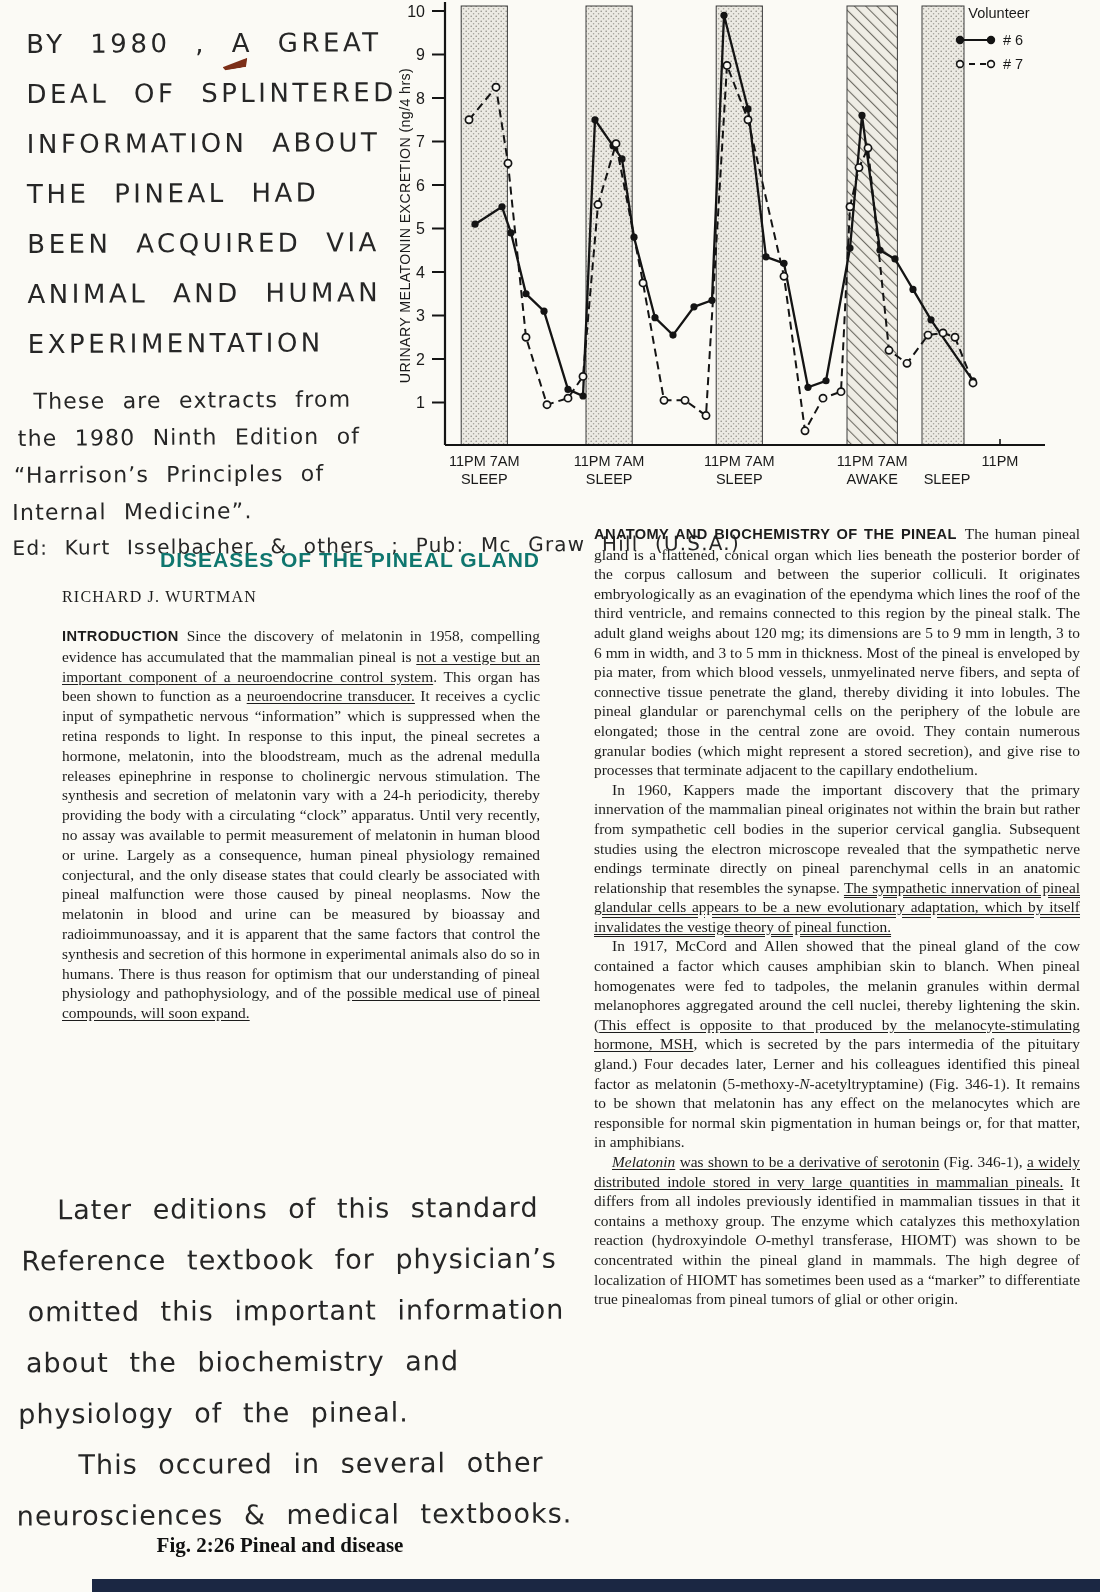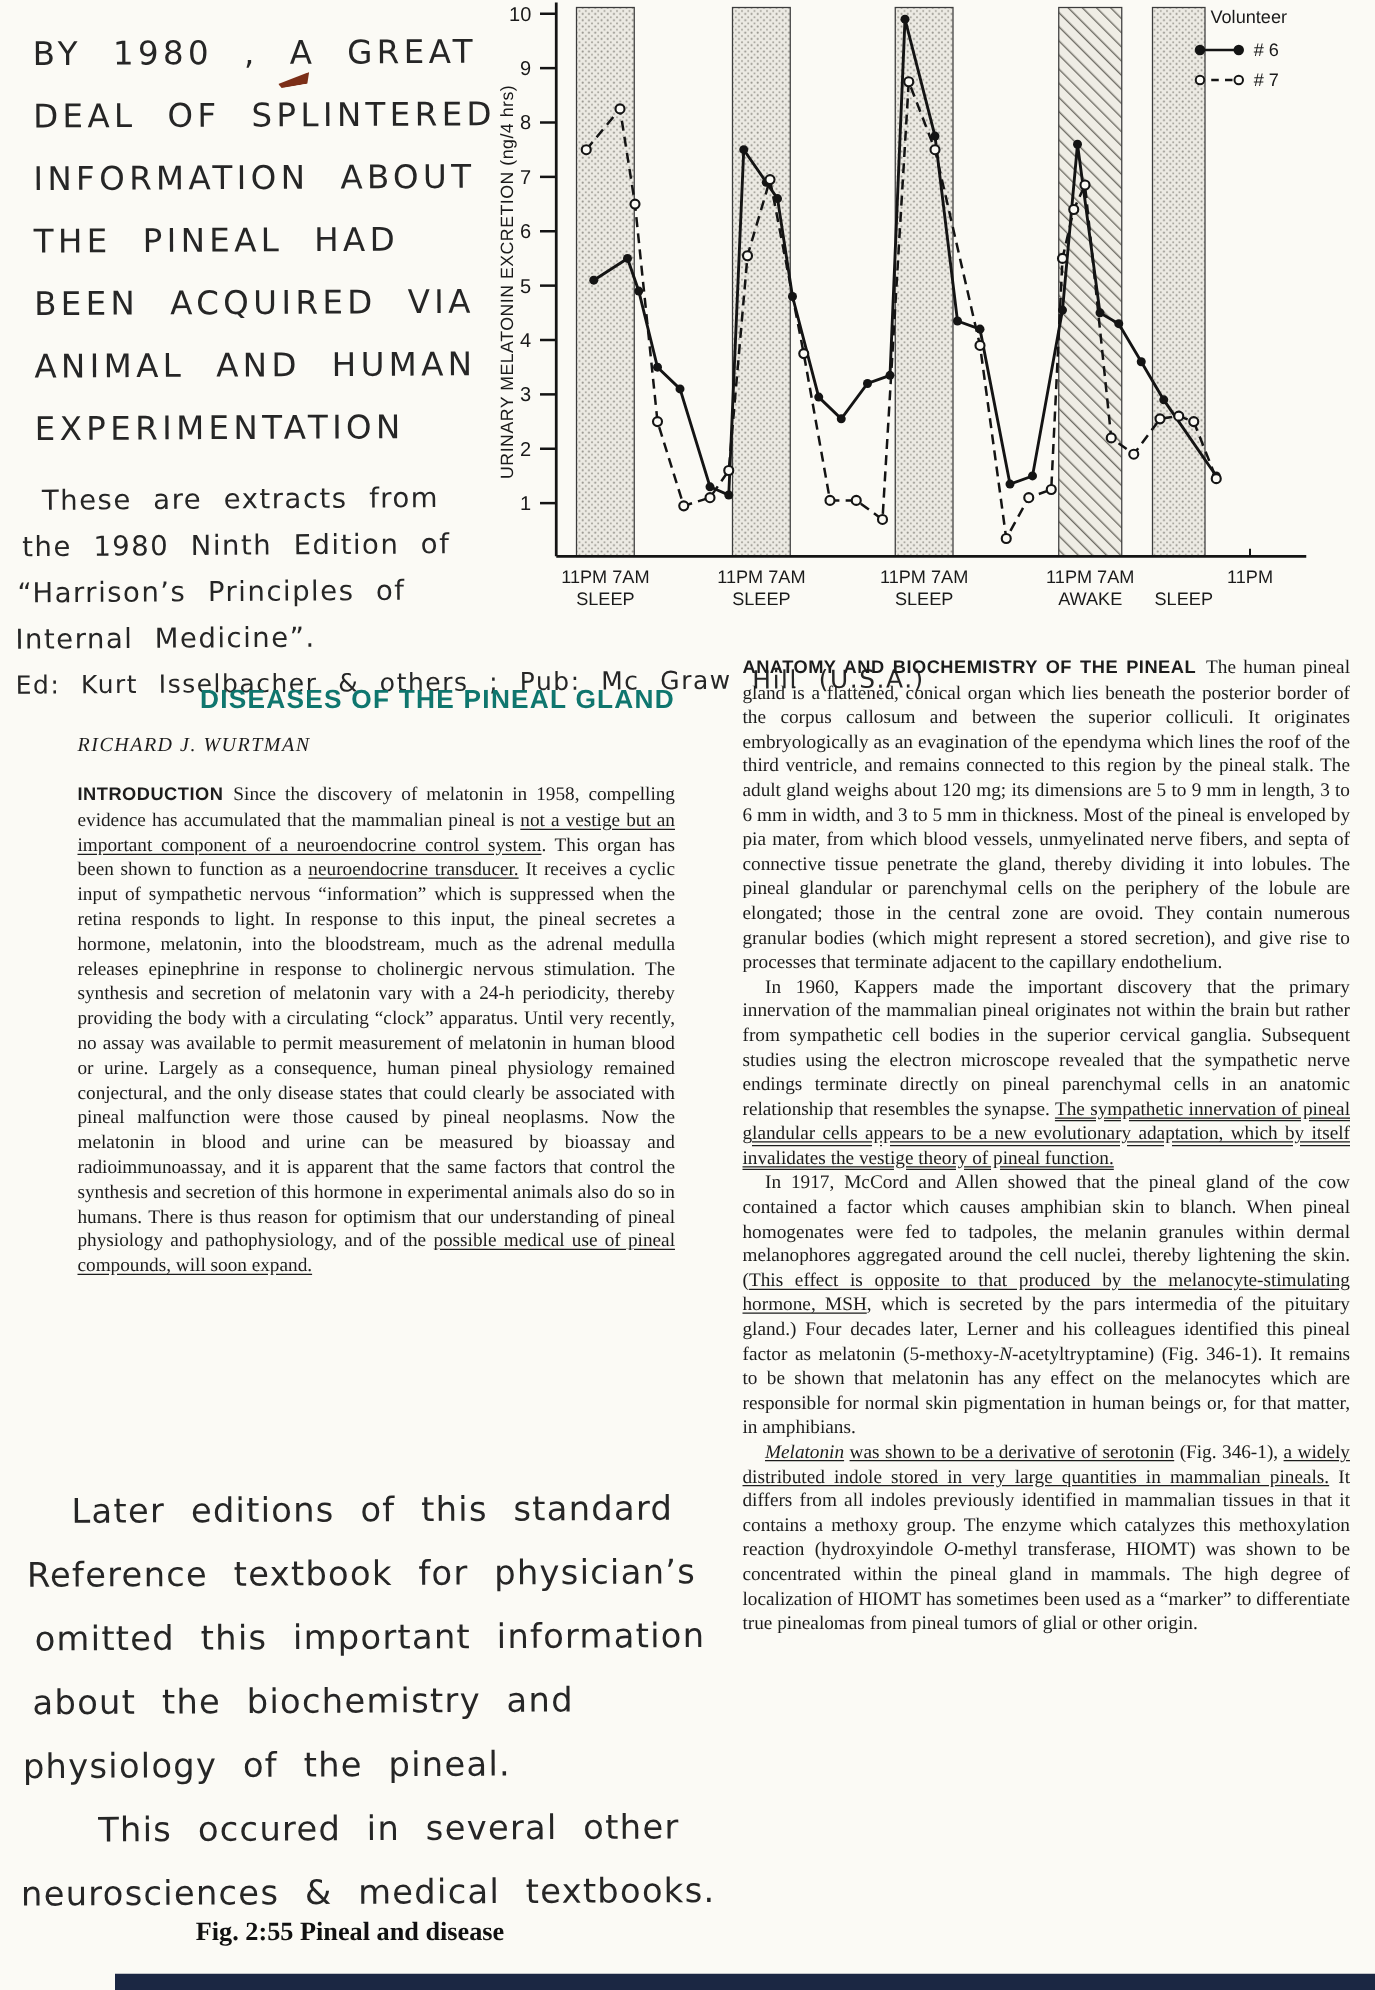--- a/index.html
+++ b/index.html
@@ -21,21 +21,21 @@
   .note-bottom .ln{font-size:27px;letter-spacing:1px;word-spacing:11px;line-height:51px;white-space:nowrap;}
   .caption{position:absolute;left:60px;top:1533px;width:440px;text-align:center;
            font-family:"Liberation Serif",serif;font-weight:bold;font-size:21px;color:#111;}
   .bottom-bar{position:absolute;left:92px;right:0;bottom:0;height:13px;background:#1b2743;}
   
   .col{position:absolute;text-align:justify;}
   .col-left{left:62px;top:548px;width:478px;}
   .col-right{left:594px;top:524px;width:486px;}
   .art-title{font-family:"Liberation Sans",sans-serif;font-weight:bold;font-size:21px;
              letter-spacing:1px;color:#0f766e;margin:0 0 14px 12px;text-align:right;}
-  .art-author{font-style:italic;font-size:16px;letter-spacing:1.2px;margin:16px 0 20px 0;text-align:left;}
+  .art-author{font-size:16px;letter-spacing:1.2px;margin:16px 0 20px 0;text-align:left;}
   .body-text{font-size:15.4px;line-height:19.8px;}
   .col-right .body-text{line-height:19.6px;}
   .runin{font-family:"Liberation Sans",sans-serif;font-weight:bold;font-size:14.6px;
          letter-spacing:.4px;margin-right:8px;}
   p.bp{margin:0;}
   p.bp.ind{text-indent:18px;}
   u{text-decoration:underline;text-underline-offset:2px;}
   .uu{text-decoration:underline double;text-underline-offset:2px;}
   
   .chart-wrap{position:absolute;left:395px;top:0;width:705px;height:505px;}
@@ -205,15 +205,15 @@
 <div class="note-bottom hand">
   <div class="ln" style="margin-left:42px">Later editions of this standard</div>
   <div class="ln" style="margin-left:6px">Reference textbook for physician’s</div>
   <div class="ln" style="margin-left:12px">omitted this important information</div>
   <div class="ln" style="margin-left:10px">about the biochemistry and</div>
   <div class="ln" style="margin-left:2px">physiology of the pineal.</div>
   <div class="ln" style="margin-left:62px">This occured in several other</div>
   <div class="ln">neurosciences &amp; medical textbooks.</div>
 </div>
 
-<div class="caption">Fig. 2:55 Pineal and disease</div>
+<div class="caption">Fig. 2:26 Pineal and disease</div>
 
 <div class="bottom-bar"></div>
 
 </body></html>

